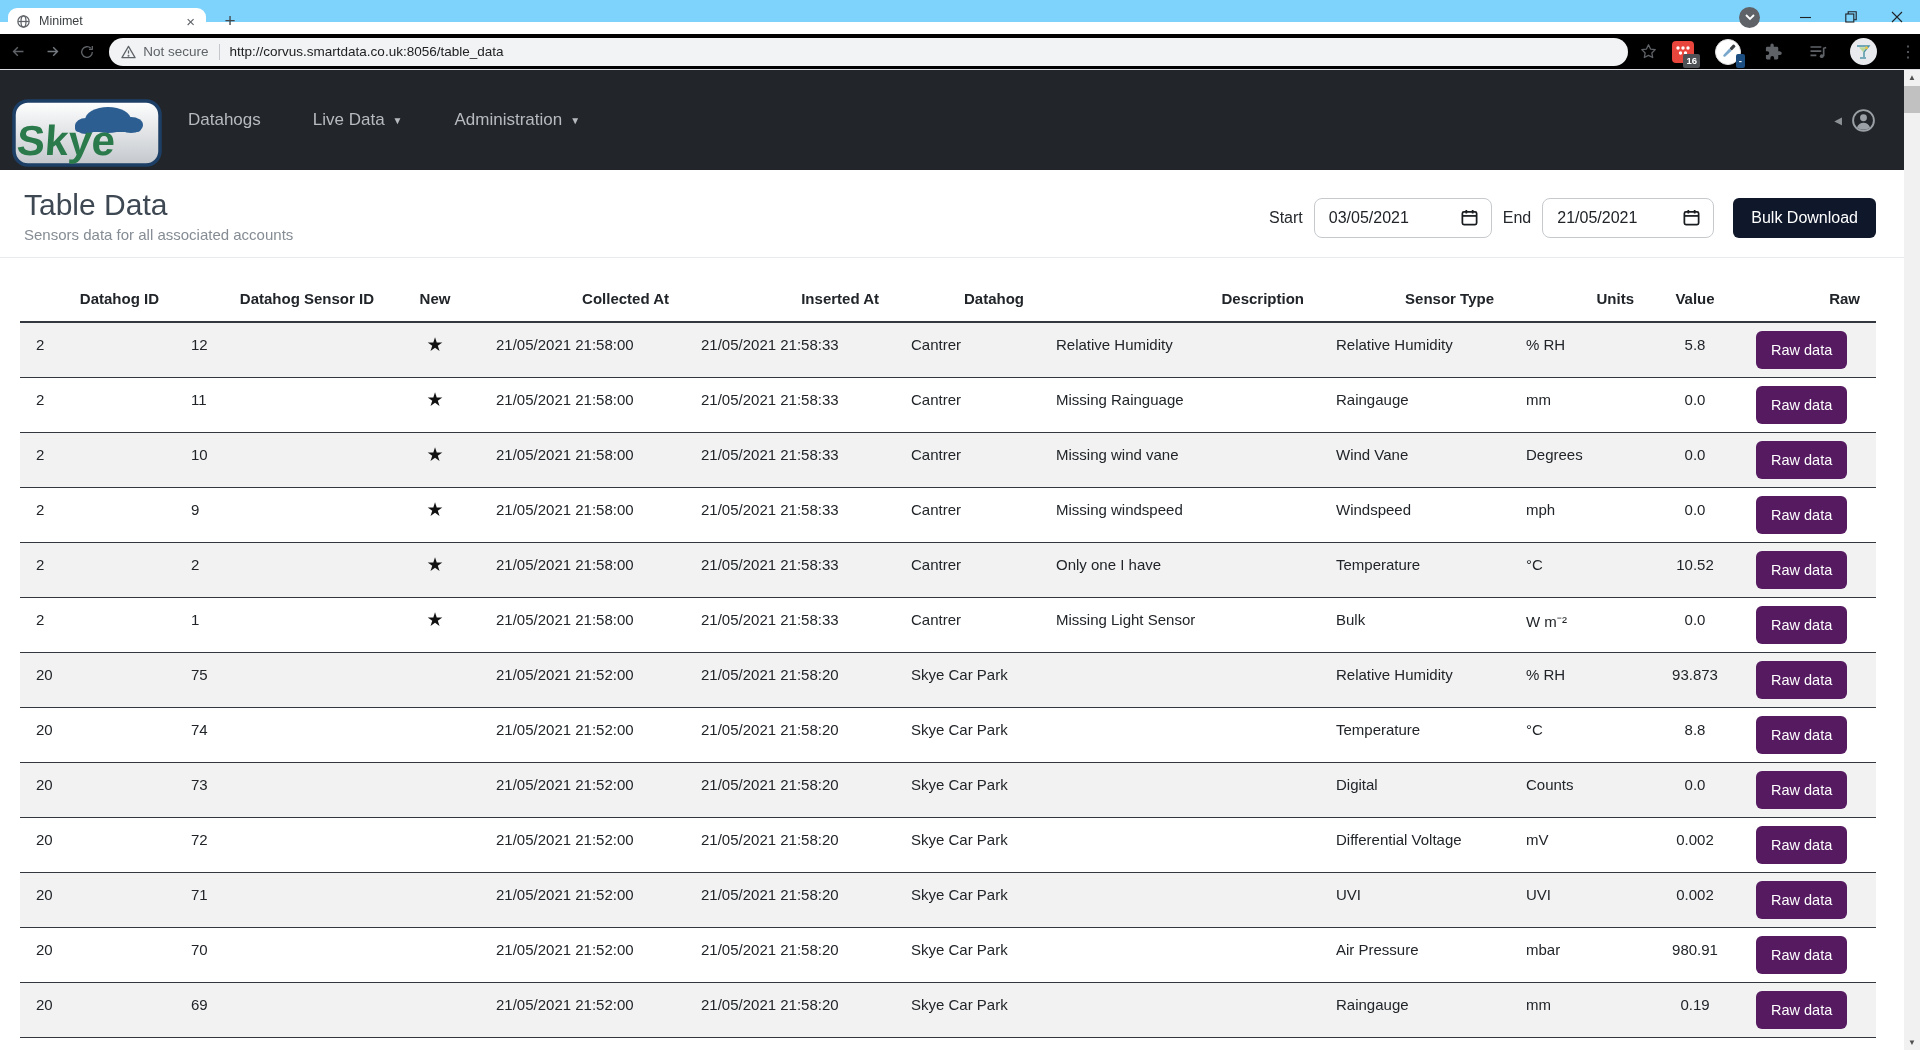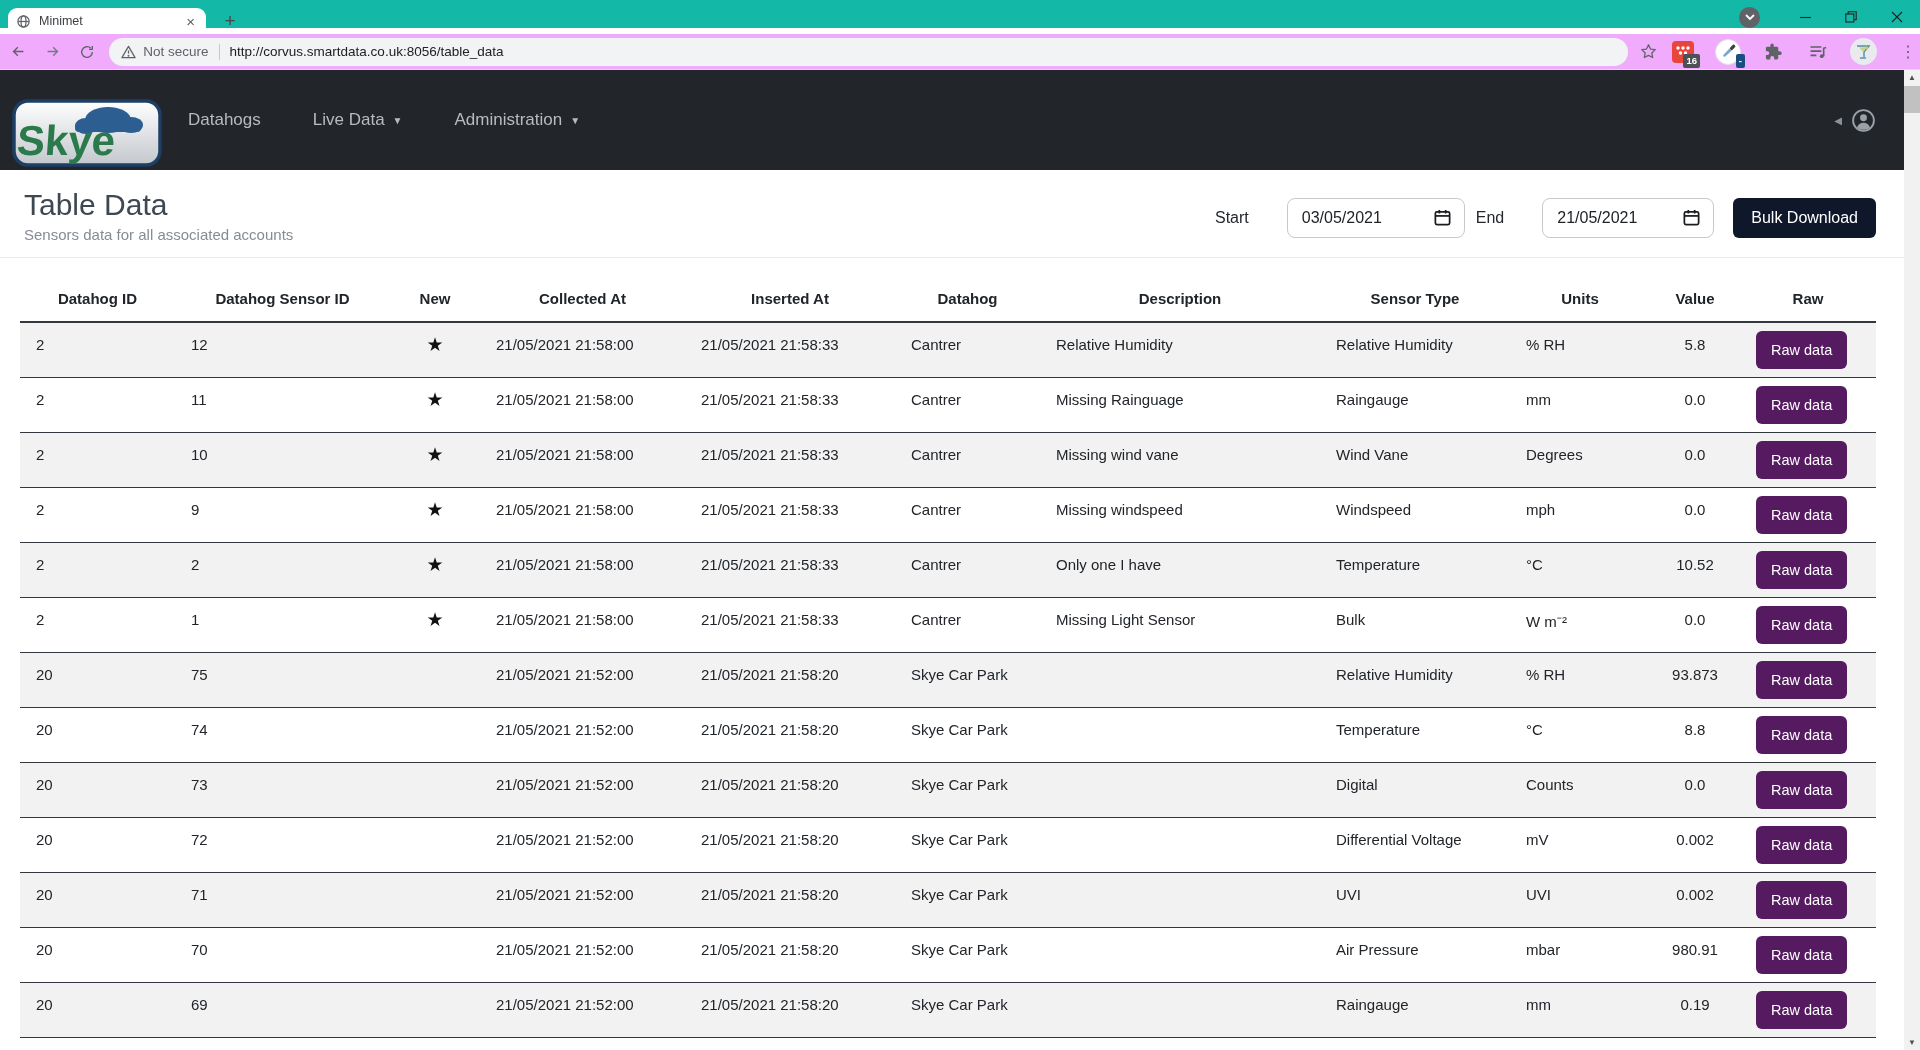--- a/index.html
+++ b/index.html
@@ -1,33 +1,33 @@
 <!DOCTYPE html>
 <html><head>
 <meta charset="utf-8">
 <style>
   * { box-sizing: border-box; margin: 0; padding: 0; }
   html,body { width:1920px; height:1050px; overflow:hidden; background:#fff;
               font-family:"Liberation Sans", sans-serif; }
 
   
-  .tabbar { position:absolute; top:0; left:0; right:0; height:28px; background:#14b8a6; }
+  .tabbar { position:absolute; top:0; left:0; right:0; height:22px; background:#7dd3fc; }
   .tab { position:absolute; left:8px; top:8px; width:198px; height:26px; background:#fff;
          border-radius:9px 9px 0 0; display:flex; align-items:center; padding:0 8px; }
   .tab-title { font-size:12.5px; color:#3c4043; margin-left:8px; flex:1;
                white-space:nowrap; overflow:hidden; }
   .tab-close { color:#5f6368; font-size:15px; line-height:1; padding:0 3px; cursor:default; }
   .newtab { position:absolute; left:216px; top:7px; width:28px; height:28px; display:grid;
             place-items:center; font-size:19px; color:#45494d; }
   .win-controls { position:absolute; right:0; top:0; height:34px; display:flex; align-items:center; }
   .tabsearch { width:21px; height:21px; border-radius:50%; background:#5f6368; display:grid;
                place-items:center; margin-right:22px; }
   .win-btn { width:46px; height:34px; display:grid; place-items:center; color:#202124; }
 
-  .toolbar { position:absolute; top:34px; left:0; right:0; height:36px; background:#f0abfc;
+  .toolbar { position:absolute; top:34px; left:0; right:0; height:36px; background:#000000;
              border-bottom:1px solid #dadce0; display:flex; align-items:center; }
   .tb-icon { width:32px; height:32px; display:grid; place-items:center; color:#5f6368;
              font-size:17px; margin-left:3px; }
   .omnibox { width:1562px; height:28px; margin-left:7px; background:#f1f3f4; border-radius:14px;
              display:flex; align-items:center; padding:0 12px; }
   .notsecure { font-size:13.5px; color:#5f6368; margin:0 10px 0 7px; }
   .ob-divider { width:1px; height:16px; background:#c4c7cb; }
   .ob-url { font-size:13.5px; color:#202124; margin-left:10px; }
   .ext-tray { display:flex; align-items:center; margin-left:6px; gap:19px; }
   .ext { position:relative; width:26px; height:26px; display:grid; place-items:center; }
@@ -57,29 +57,29 @@
 
   
   .content { position:absolute; top:170px; left:0; right:16px; bottom:0; background:#fff; }
   .page-header { display:flex; justify-content:space-between; padding:18px 28px 0 24px; }
   .page-title { font-size:30px; font-weight:500; color:#3e4853; }
   .page-subtitle { font-size:15px; color:#858c93; margin-top:4px; }
   .controls { display:flex; align-items:center; gap:11px; padding-top:4px; }
   .ctl-label { font-size:16px; color:#24282c; }
   .date-input { width:178px; height:40px; border:1px solid #c6cacd; border-radius:8px;
                 display:flex; align-items:center; justify-content:space-between;
-                padding:0 12px 0 14px; background:#fff;margin-left:27px; }
+                padding:0 12px 0 14px; background:#fff; }
   .date-value { font-size:16px; color:#202428; }
   .bulk-btn { height:40px; padding:0 18px; margin-left:8px; background:#0f172a; color:#fff;
               border:none; border-radius:6px; font-size:16px; font-family:inherit; cursor:pointer; }
   .page-hr { border-bottom:1px solid #e9ecef; margin-top:14px; }
 
   
   table.data { border-collapse:collapse; table-layout:fixed; width:1856px; margin:10px 0 0 20px; }
-  .data th { text-align:center; font-size:15px; font-weight:bold; color:#212529;
+  .data th { text-align:right; font-size:15px; font-weight:bold; color:#212529;
              padding:22px 16px 14px; border-bottom:2px solid #32383e; }
   .data td { font-size:15px; color:#212529; vertical-align:top; padding:13px 16px 21px;
              border-top:1px solid #32383e; overflow:hidden; white-space:nowrap; }
   .data tbody tr:nth-child(odd) { background:#f2f2f2; }
   .data tbody tr:last-child td { border-bottom:1px solid #32383e; }
   .data .center { text-align:center; }
   .star { font-size:19px; line-height:18px; color:#111; }
   .raw-cell { padding:8px 0 8px 16px !important; }
   .raw-btn { background:#551a60; color:#fff; border:none; border-radius:6px; height:38px;
              padding:0 15px; font-size:14.5px; font-family:Liberation Sans, sans-serif; cursor:pointer; }

